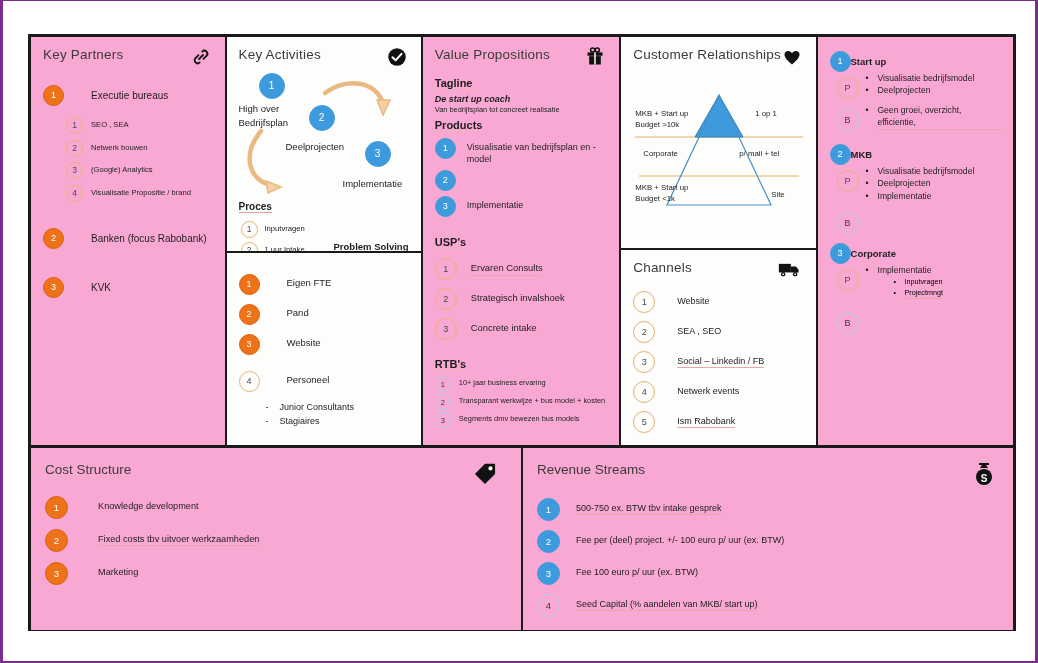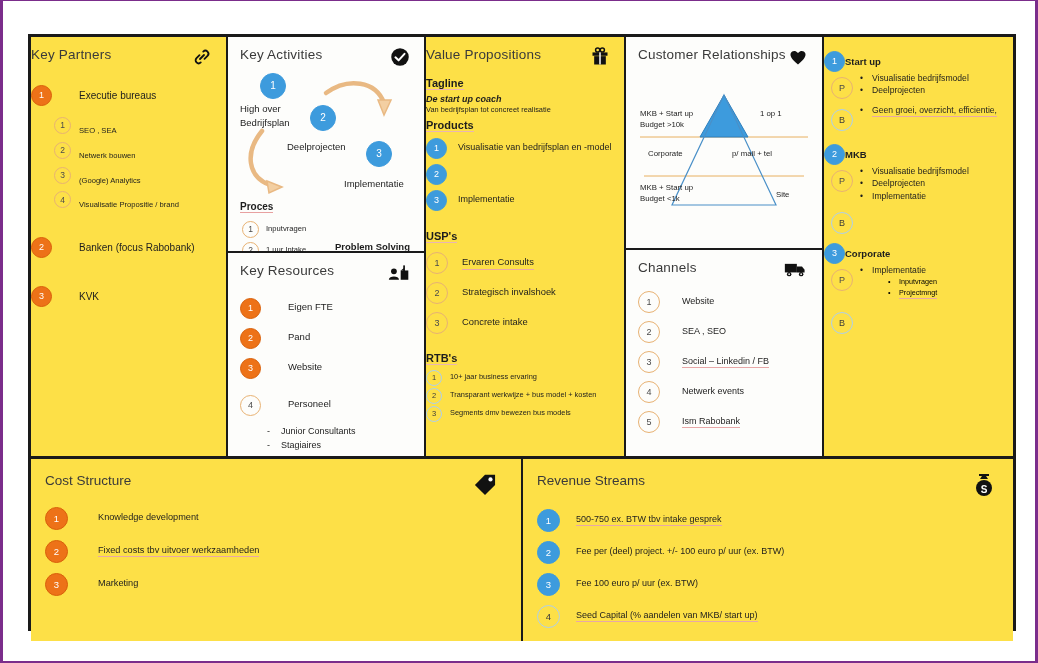--- a/index.html
+++ b/index.html
@@ -25,22 +25,22 @@
     border: 3px solid #1a1a1a;
     background: #fdfdfb;
     display: flex;
     flex-direction: column;
   }
   .top-row { display: flex; height: 430px; }
   .bottom-row { display: flex; flex: 1 1 auto; border-top: 3px solid #1a1a1a; }
 
   .cell {
     position: relative;
-    background: #fde047;
-    padding: 10px 12px 4px 0;
+    background: #f9a8d4;
+    padding: 10px 12px 4px 12px;
     overflow: hidden;
   }
   .vsep { border-right: 2px solid #1a1a1a; }
   .hsep { border-bottom: 2px solid #1a1a1a; }
 
   .col-kp { width: 197px; }
   .col-ka { width: 198px; display: flex; flex-direction: column; padding: 0; }
   .col-vp { width: 200px; }
   .col-cr { width: 198px; display: flex; flex-direction: column; padding: 0; }
   .col-cs { flex: 1 1 auto; }
@@ -96,21 +96,21 @@
   }
 
   .row { display: flex; align-items: flex-start; }
   .row-txt { font-size: 9px; color: #1d1d1d; line-height: 1.35; }
 
   
   .kp-main { margin-top: 14px; }
   .kp-main .row-txt { font-size: 10px; margin-left: 27px; margin-top: 4px; }
   .kp-sub { margin-top: 11px; margin-left: 23px; }
   .kp-sub .row { margin-bottom: 5.5px; }
-  .kp-sub .row-txt { font-size: 7.6px; margin-left: 8px; margin-top: 9px; }
+  .kp-sub .row-txt { font-size: 7.6px; margin-left: 8px; margin-top: 3px; }
 
   
   .ka-canvas { position: relative; height: 150px; margin-top: 2px; }
   .ka-lbl { position: absolute; font-size: 9.5px; color: #1d1d1d; white-space: nowrap; }
   .ka-circ { position: absolute; }
   .ka-proces { position: absolute; left: 0px; top: 128px; font-size: 10px; font-weight: bold; color: #1d1d1d; border-bottom: 1px solid #e8a0a0; }
   .ka-ps { position: absolute; left: 95px; top: 168px; font-size: 9.5px; font-weight: bold; color: #1d1d1d; border-bottom: 1.4px solid #e08a8a; }
   .ka-proc-list { position: absolute; left: 2px; top: 148px; }
   .ka-proc-list .row { margin-bottom: 4px; }
   .ka-proc-list .row-txt { font-size: 7.6px; margin-left: 7px; margin-top: 3px; }
@@ -280,32 +280,20 @@
               <div class="row-txt">1 uur Intake</div>
             </div>
 
           </div>
 
           <div class="ka-ps">Problem Solving</div>
         </div>
       </div>
 
       <div class="sub-cell ka-bot">
-        <div class="sec-head">
-          <div class="sec-title">Key Resources</div>
-          <div class="sec-icon">
-            <svg width="22" height="20" viewBox="0 0 26 22">
-              <rect x="15" y="8" width="9" height="11" fill="#111"></rect>
-              <rect x="18" y="2" width="2" height="7" fill="#111"></rect>
-              <path d="M15 8 L19 5 L19 8 Z" fill="#111"></path>
-              <circle cx="7" cy="9" r="3.4" fill="#111"></circle>
-              <path d="M1 19 C1 14 13 14 13 19 Z" fill="#111"></path>
-            </svg>
-          </div>
-        </div>
 
         <div class="kr-list">
           <div class="row">
             <div class="bullet b-orange-fill">1</div>
             <div class="row-txt">Eigen FTE</div>
           </div>
           <div class="row">
             <div class="bullet b-orange-fill">2</div>
             <div class="row-txt">Pand</div>
           </div>
@@ -418,21 +406,21 @@
             <polygon points="86,8 110,50 62,50" fill="#3d9bdd" stroke="#2e7fbd" stroke-width="1"></polygon>
             <polygon points="86,8 138,118 34,118" fill="none" stroke="#4a90c8" stroke-width="1.2"></polygon>
           </svg>
           <div class="pyr-lbl" style="left:2px;top:22px">
             <div>MKB + Start up</div>
             <div>Budget &gt;10k</div>
           </div>
           <div class="pyr-lbl" style="left:122px;top:22px">1 op 1</div>
 
           <div class="pyr-lbl" style="left:10px;top:62px">Corporate</div>
-          <div class="pyr-lbl" style="left:94px;top:62px">p/ mail + tel</div>
+          <div class="pyr-lbl" style="left:106px;top:62px">p/ mail + tel</div>
 
           <div class="pyr-lbl" style="left:2px;top:96px">
             <div>MKB + Start up</div>
             <div>Budget &lt;1k</div>
           </div>
           <div class="pyr-lbl" style="left:138px;top:103px">Site</div>
         </div>
       </div>
 
       <div class="sub-cell cr-bot">

